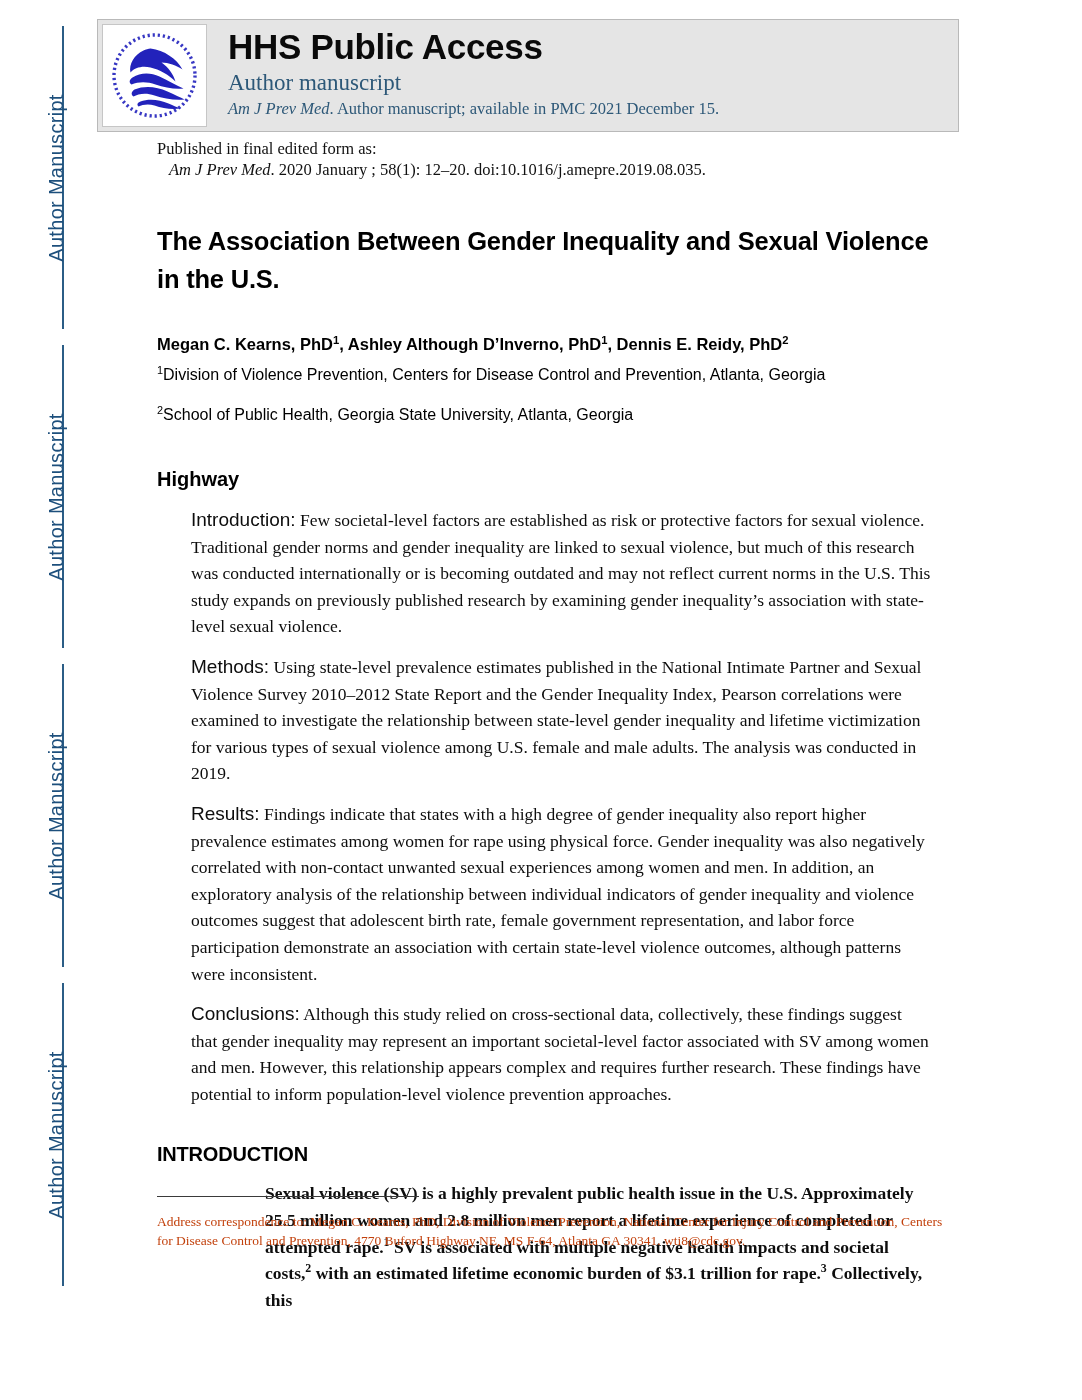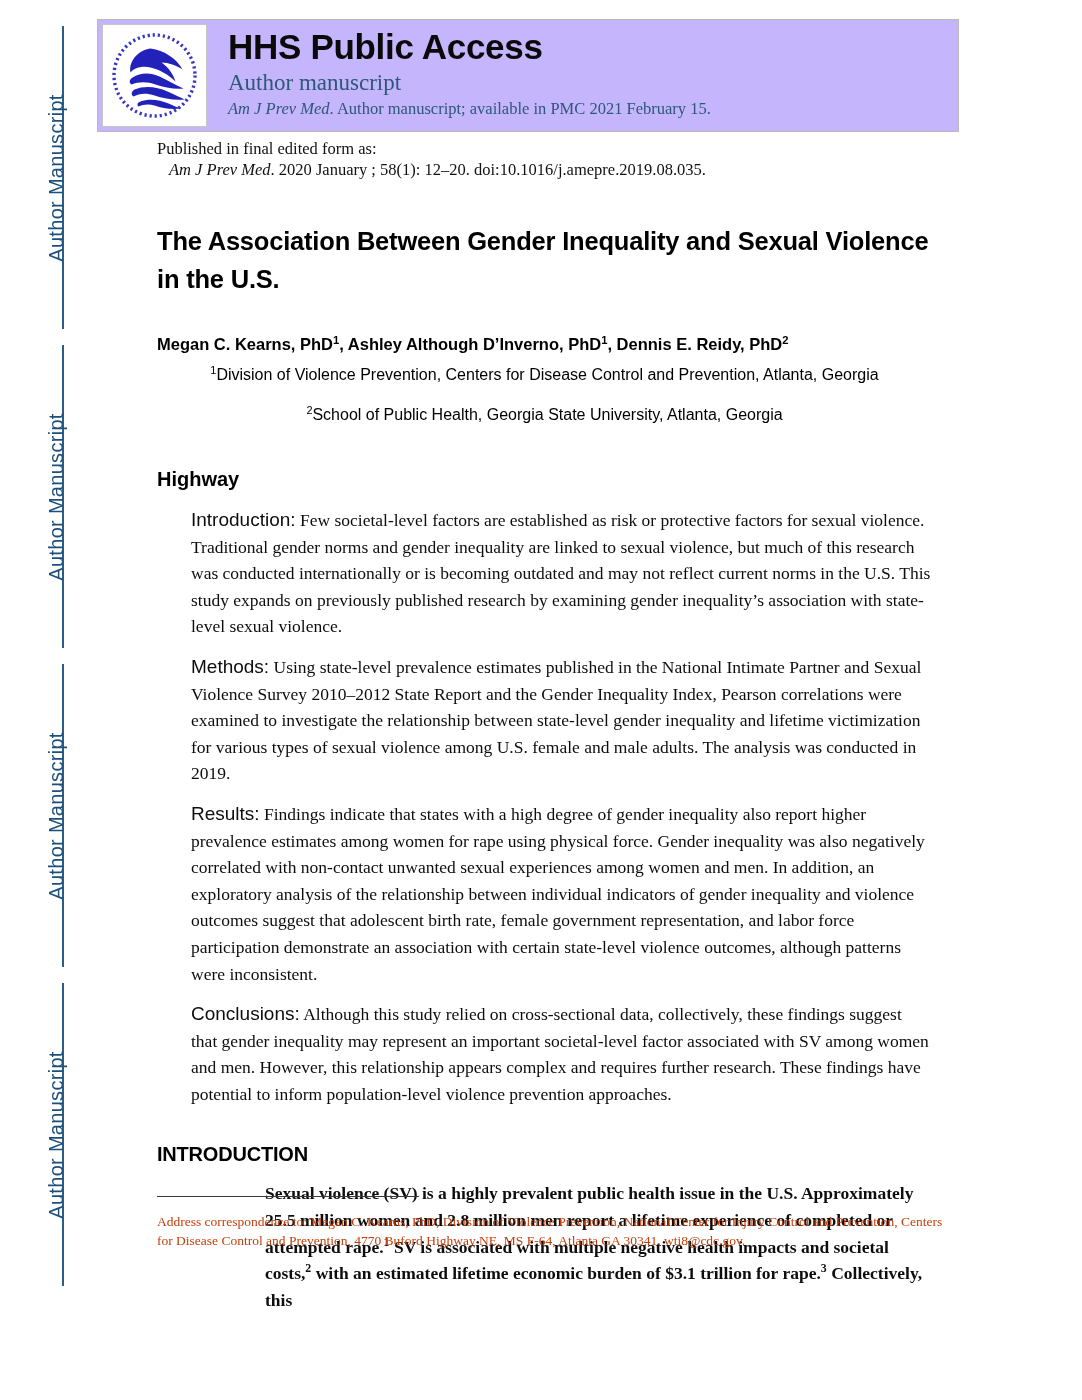--- a/index.html
+++ b/index.html
@@ -45,21 +45,21 @@
     transform: rotate(-90deg);
   }
 
   
   #header-box {
     position: absolute;
     left: 97px;
     top: 19px;
     width: 862px;
     height: 113px;
-    background: #c4b5fd;
+    background: #e5e5e5;
     border: 1px solid #b9b9b9;
     box-sizing: border-box;
   }
   #logo-cell {
     position: absolute;
     left: 4px;
     top: 4px;
     width: 105px;
     height: 103px;
     background: #ffffff;
@@ -132,21 +132,20 @@
     font-weight: bold;
     line-height: 22px;
     margin-top: 35px;
   }
   .affil {
     font-family: "Liberation Sans", "DejaVu Sans", sans-serif;
     font-size: 16px;
     line-height: 22px;
     margin-top: 9px;
     font-weight: normal;
-    text-align: center;
   }
   .affil.second { margin-top: 18px; }
   sup { font-size: 0.68em; vertical-align: super; line-height: 0; }
 
   h2.section-head {
     font-family: "Liberation Sans", "DejaVu Sans", sans-serif;
     font-size: 20px;
     font-weight: bold;
     margin: 0;
     color: #000;
@@ -244,21 +243,21 @@
                    C 17 34 8 33 0 30 C -6 28 -12 29 -16 31
                    C -18 29 -17 27 -14 26 Z"></path>
         </g>
       </g>
     </svg>
   </div>
 
   <div id="header-text">
     <div id="hhs-title">HHS Public Access</div>
     <div id="hhs-sub">Author manuscript</div>
-    <div id="hhs-cite"><span class="ital">Am J Prev Med</span><span>. Author manuscript; available in PMC 2021 February 15.</span></div>
+    <div id="hhs-cite"><span class="ital">Am J Prev Med</span><span>. Author manuscript; available in PMC 2021 December 15.</span></div>
   </div>
 </div>
 
 <div id="published-as">
   <div>Published in final edited form as:</div>
   <div class="indent"><span class="ital">Am J Prev Med</span><span>. 2020 January ; 58(1): 12–20. doi:10.1016/j.amepre.2019.08.035.</span></div>
 </div>
 
 <div id="main">
 

